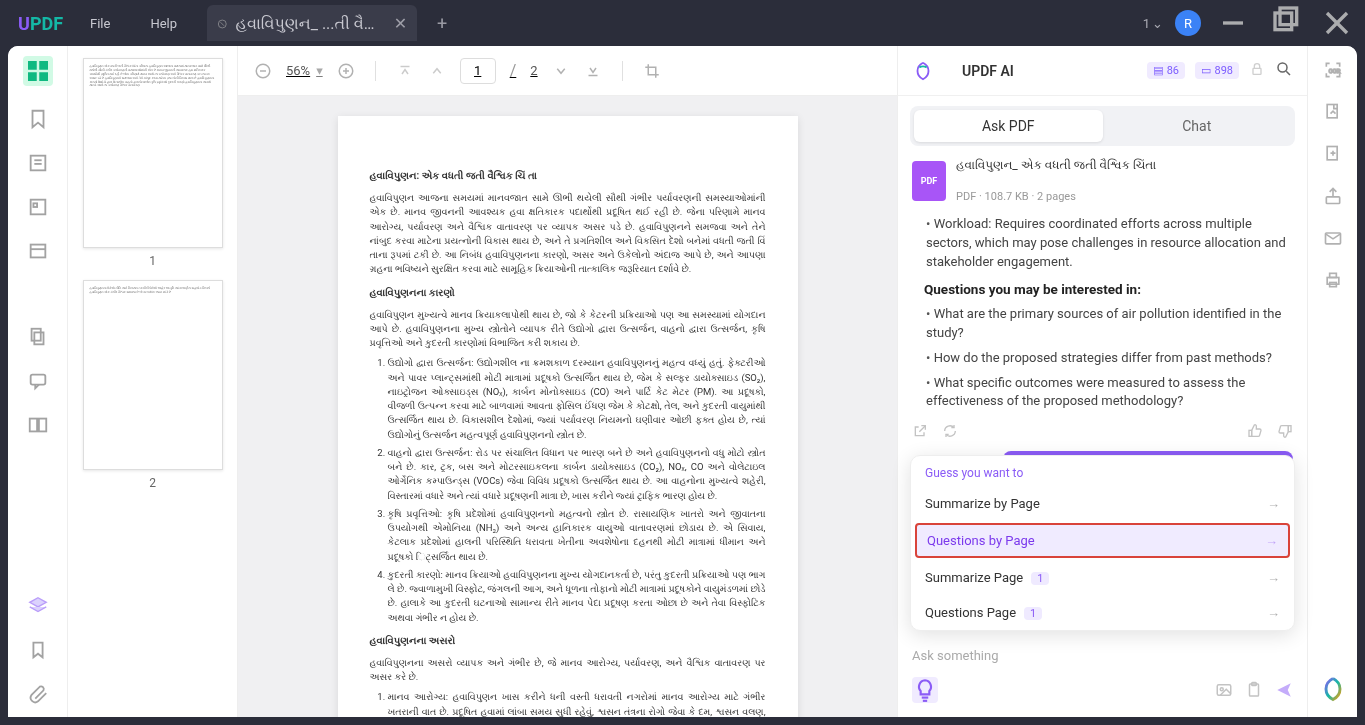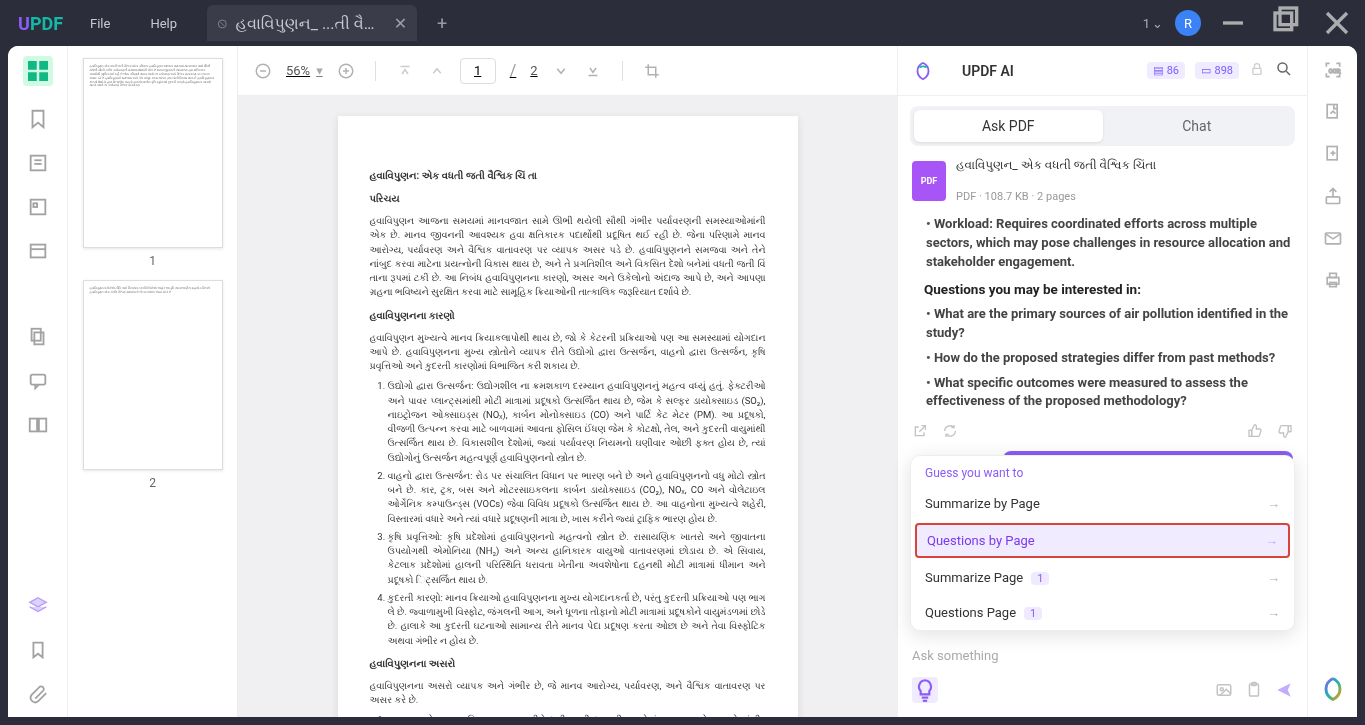--- a/index.html
+++ b/index.html
@@ -51,21 +51,21 @@
 .ai-tab.active { background: #fff; color: #333; box-shadow: 0 1px 3px rgba(0,0,0,0.1); }
 .ai-tabs-wrap { background: #f1f2f5; border-radius: 8px; padding: 4px; margin: 10px 12px 0; display:flex; }
 .ai-tabs-wrap .ai-tab { background: transparent; }
 .ai-tabs-wrap .ai-tab.active { background: #fff; }
 .doc-info { display: flex; gap: 10px; padding: 12px 14px; align-items: center; }
 .doc-icon { width: 34px; height: 40px; background: #a855f7; border-radius: 4px; display: flex; align-items: center; justify-content: center; color: #fff; font-size: 9px; font-weight: 700; }
 .doc-meta { font-size: 12px; }
 .doc-name { color: #333; margin-bottom: 18px; }
 .doc-sub { color: #999; font-size: 11px; }
 .ai-body { flex: 1; overflow-y: auto; padding: 0 14px 10px; font-size: 13px; color: #444; line-height: 1.45; }
-.ai-body ul { list-style: none; padding-left: 14px; font-weight: bold; }
+.ai-body ul { list-style: none; padding-left: 14px; }
 .ai-body li::before { content: "• "; color: #555; }
 .ai-body li { margin-bottom: 6px; }
 .q-head { font-weight: 700; color: #222; margin: 8px 12px 6px; font-size: 13.5px; }
 .msg-actions { display: flex; gap: 14px; padding: 6px 0 12px; align-items:center; }
 .msg-actions .spacer { flex:1; }
 .ma-icon { width: 16px; height: 16px; opacity: 0.5; cursor: pointer; }
 .user-msg { background: #8b5cf6; color: #fff; border-radius: 8px; padding: 10px 14px; font-size: 13px; margin-left: auto; max-width: 290px; margin-bottom: 8px; }
 .suggest-box { position:absolute; left:12px; right:12px; bottom:86px; background: #fff; border: 1px solid #eee; border-radius: 10px; box-shadow: 0 4px 20px rgba(0,0,0,0.12); overflow: hidden; }
 .suggest-head { font-size: 12px; color: #8b5cf6; padding: 10px 14px 6px; }
 .suggest-item { display: flex; align-items: center; justify-content: space-between; padding: 10px 14px; font-size: 13px; color: #333; cursor: pointer; }
@@ -267,21 +267,20 @@
       <div class="tb-icon">
           <svg viewBox="0 0 24 24" fill="none" stroke="#666" stroke-width="2">
             <path d="M7 3 L7 17 L21 17"></path>
             <path d="M3 7 L17 7 L17 21"></path>
           </svg>
         </div>
     </div>
     <div class="doc-scroll">
       <div class="page">
         <h4>હવાવિપુણન: એક વધતી જતી વૈશ્વિક ચિં  તા</h4>
-        <h4>પરિચય</h4>
         <p>હવાવિપુણન આજના સમયમાં માનવજાત સામે ઊભી થયેલી સૌથી ગંભીર પર્યાવરણની સમસ્યાઓમાંની એક છે. માનવ જીવનની આવશ્યક હવા ક્ષતિકારક પદાર્થોથી પ્રદૂષિત થઈ રહી છે. જેના પરિણામે માનવ આરોગ્ય, પર્યાવરણ અને વૈશ્વિક વાતાવરણ પર વ્યાપક અસર પડે છે. હવાવિપુણનને સમજવા અને તેને નાંબુદ કરવા માટેના પ્રયત્નોની વિકાસ થાય છે, અને તે પ્રગતિશીલ અને વિકસિત દેશો બનેમાં વધતી જતી વિં  તાના રૂપમાં ટકી છે. આ નિબંધ હવાવિપુણનના કારણો, અસર અને ઉકેલોનો અંદાજ આપે છે, અને આપણા ગ્રહના ભવિષ્યને સુરક્ષિત કરવા માટે સામૂહિક ક્રિયાઓની તાત્કાલિક જરૂરિયાત દર્શાવે છે.</p>
         <h4>હવાવિપુણનના કારણો</h4>
         <p>હવાવિપુણન મુખ્યત્વે માનવ ક્રિયાકલાપોથી થાય છે, જો કે કેટરની પ્રક્રિયાઓ પણ આ સમસ્યામાં યોગદાન આપે છે. હવાવિપુણનના મુખ્ય સ્ત્રોતોને વ્યાપક રીતે ઉદ્યોગો દ્વારા ઉત્સર્જન, વાહનો દ્વારા ઉત્સર્જન, કૃષિ પ્રવૃત્તિઓ અને કુદરતી કારણોમાં વિભાજિત કરી શકાય છે.</p>
         <ol>
           <li>ઉદ્યોગો દ્વારા ઉત્સર્જન: ઉદ્યોગશીલ ના ક્રમશકાળ દરમ્યાન હવાવિપુણનનું મહત્વ વધ્યું હતું. ફેક્ટરીઓ અને પાવર પ્લાન્ટ્સમાંથી મોટી માત્રામાં પ્રદૂષકો ઉત્સર્જિત થાય છે, જેમ કે સલ્ફર ડાયોક્સાઇડ (SO₂), નાઇટ્રોજન ઓક્સાઇડ્સ (NOₓ), કાર્બન મોનોક્સાઇડ (CO) અને પાર્ટિ  કેટ મેટર (PM). આ પ્રદૂષકો, વીજળી ઉત્પન્ન કરવા માટે બાળવામાં આવતા ફોસિલ ઈંધણ જેમ કે કોટક્ષો, તેલ, અને કુદરતી વાયુમાંથી ઉત્સર્જિત થાય છે. વિકાસશીલ દેશોમાં, જ્યાં પર્યાવરણ નિયમનો ઘણીવાર ઓછી ફક્ત હોય છે, ત્યાં ઉદ્યોગોનું ઉત્સર્જન મહત્વપૂર્ણ હવાવિપુણનનો સ્ત્રોત છે.</li>
           <li>વાહનો દ્વારા ઉત્સર્જન: રોડ પર સંચાલિત વિધાન પર ભારણ બને છે અને હવાવિપુણનનો વધુ મોટો સ્ત્રોત બને છે. કાર, ટ્રક, બસ અને મોટરસાઇકલના કાર્બન ડાયોક્સાઇડ (CO₂), NOₓ, CO અને વોલેટાઇલ ઓર્ગેનિક કમ્પાઉન્ડ્સ (VOCs) જેવા વિવિધ પ્રદૂષકો ઉત્સર્જિત થાય છે. આ વાહનોના મુખ્યત્વે શહેરી, વિસ્તારમાં વધારે અને ત્યાં વધારે પ્રદૂષણની માત્રા છે, ખાસ કરીને જ્યાં ટ્રાફિક ભારણ હોય છે.</li>
           <li>કૃષિ પ્રવૃત્તિઓ: કૃષિ પ્રદેશોમાં હવાવિપુણનનો મહત્વનો સ્ત્રોત છે. રાસાયણિક ખાતરો અને જીવાતના ઉપયોગથી એમોનિયા (NH₃) અને અન્ય હાનિકારક વાયુઓ વાતાવરણમાં છોડાય છે. એ સિવાય, કેટલાક પ્રદેશોમાં હાલની પરિસ્થિતિ ધરાવતા ખેતીના અવશેષોના દહનથી મોટી માત્રામાં ધીમાન અને પ્રદૂષકો િટ્સર્જિત થાય છે.</li>
           <li>કુદરતી કારણો: માનવ ક્રિયાઓ હવાવિપુણનના મુખ્ય યોગદાનકર્તા છે, પરંતુ કુદરતી પ્રક્રિયાઓ પણ ભાગ લે છે. જ્વાળામુખી વિસ્ફોટ, જંગલની આગ, અને ધૂળના તોફાનો મોટી માત્રામાં પ્રદૂષકોને વાયુમંડળમાં છોડે છે. હાલાકે આ કુદરતી ઘટનાઓ સામાન્ય રીતે માનવ પેદા પ્રદૂષણ કરતા ઓછા છે અને તેવા વિસ્ફોટિક અથવા ગંભીર ન હોય છે.</li>
         </ol>
         <h4>હવાવિપુણનના અસરો</h4>

